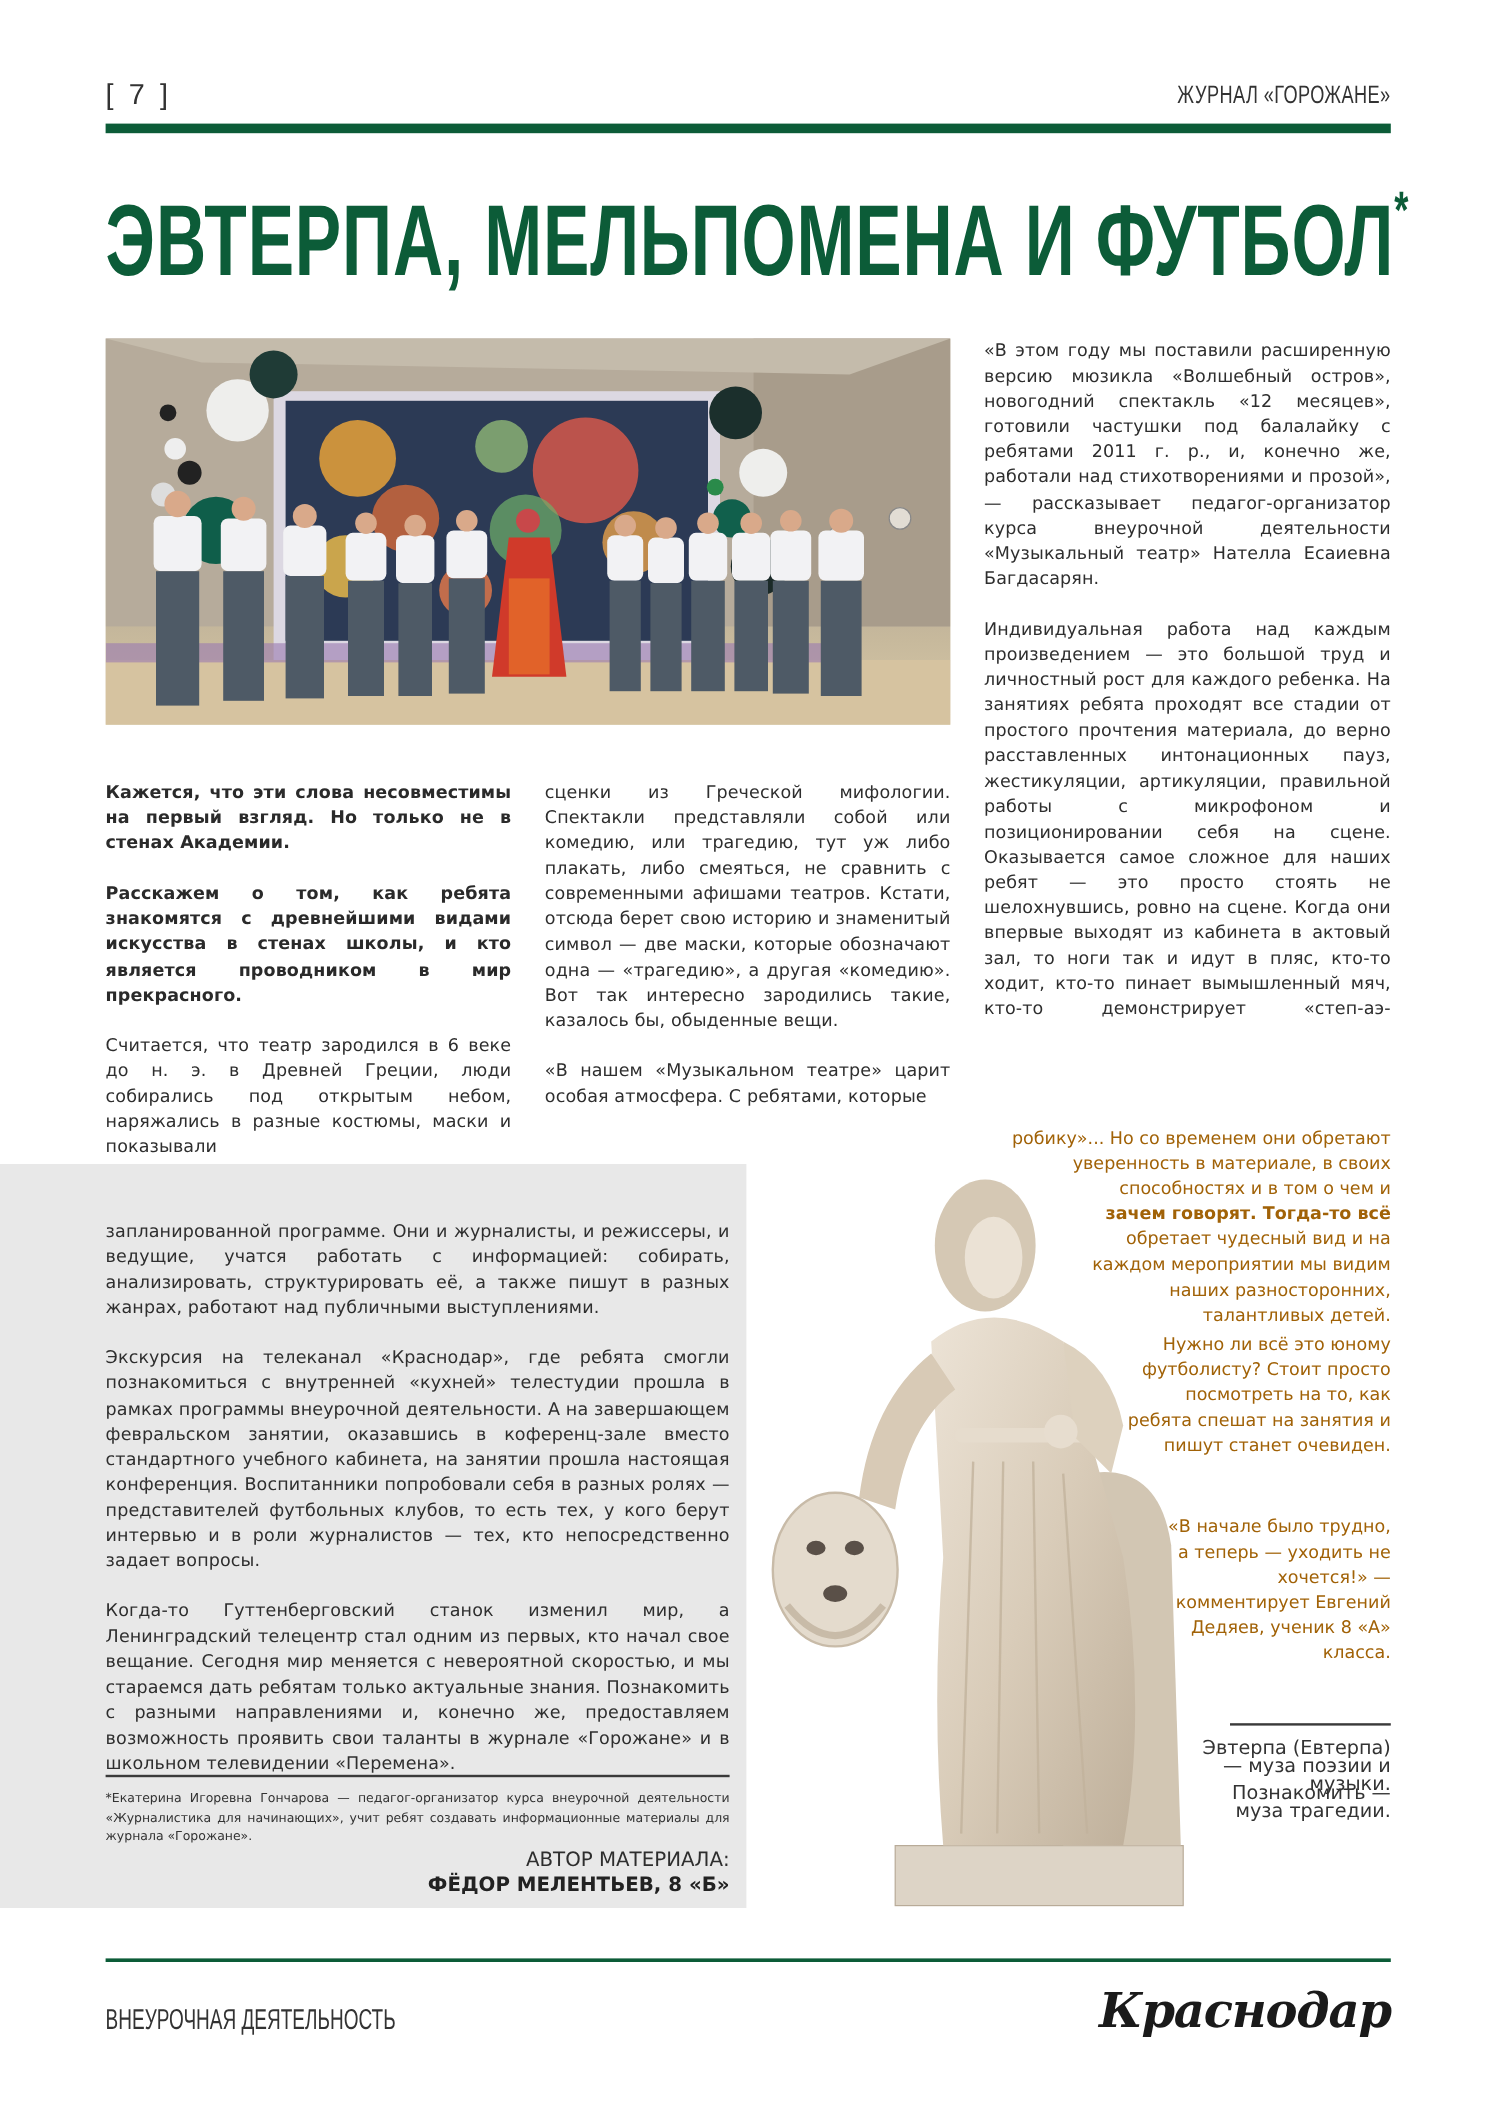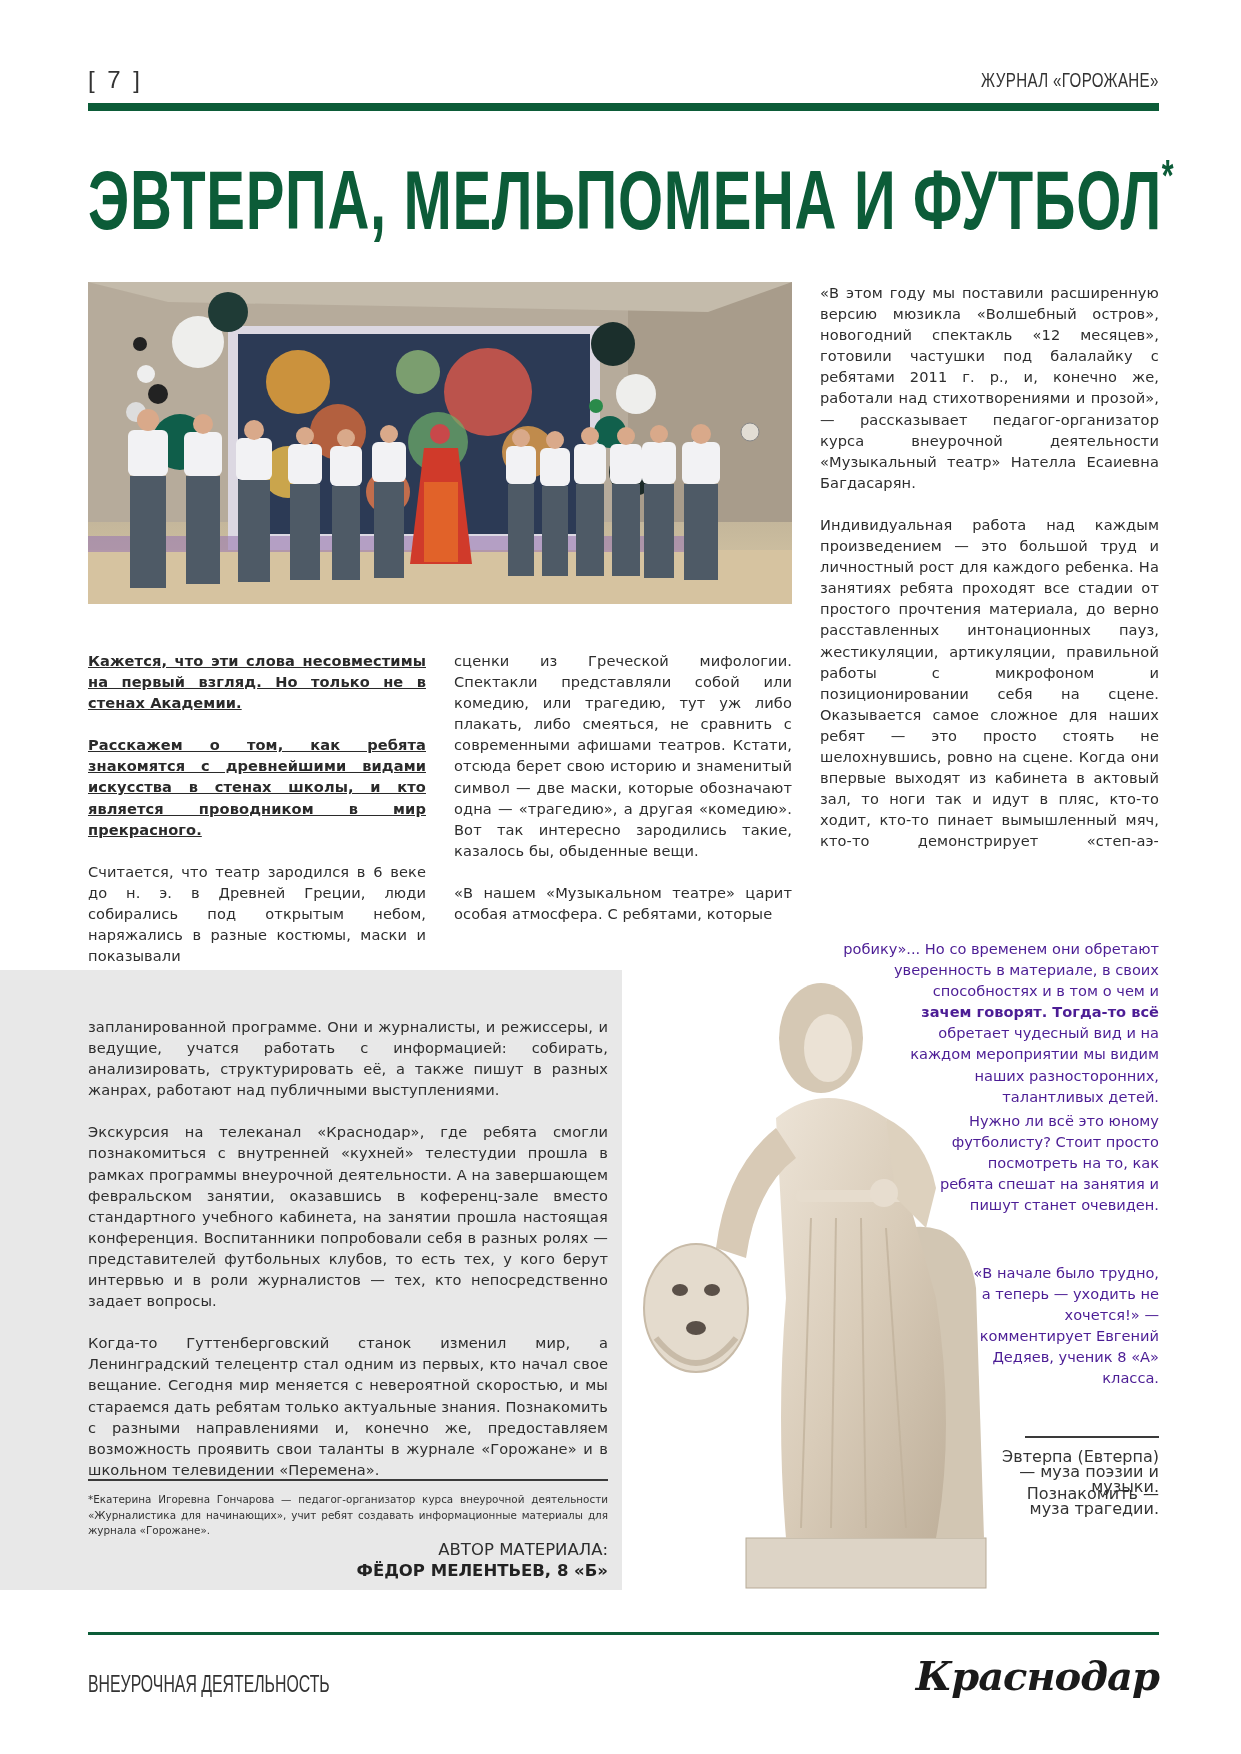--- a/index.html
+++ b/index.html
@@ -28,21 +28,21 @@
 
     .photo {
       left: 88px; top: 282px; width: 704px; height: 322px; overflow: hidden;
       background: linear-gradient(180deg, #b9ae9e 0%, #b3a796 55%, #c7b99c 78%, #d8c9a8 100%);
     }
     .text {
       font-family: "DejaVu Sans", sans-serif; font-size: 14.6px; line-height: 21.1px;
       color: #2e2e2e; text-align: justify; letter-spacing: 0.1px;
     }
     .text p { margin: 0 0 21px 0; }
-    .bold { font-weight: bold; color: #2a2a2a; text-decoration: underline; }
+    .bold { font-weight: bold; color: #2a2a2a; }
     .col1 { left: 88px; top: 650px; width: 338px; }
     .col2 { left: 454px; top: 650px; width: 338px; }
     .col3 { left: 820px; top: 282px; width: 339px; }
 
     .gray-box { left: 0; top: 970px; width: 622px; height: 620px; background: #e8e8e8; }
     .col-gray { left: 88px; top: 996px; width: 520px; margin-top: 20px; }
     .gray-rule { left: 88px; top: 1479px; width: 520px; height: 2px; background: #3a3a3a; }
     .footnote {
       left: 88px; top: 1492px; width: 520px; font-size: 10.4px; line-height: 15.5px;
       color: #333; text-align: justify;
@@ -50,21 +50,21 @@
     .author-label {
       right: 633px; top: 1540px; font-size: 16.5px; color: #2e2e2e; text-align: right;
       font-family: "DejaVu Sans", sans-serif;
     }
     .author-name {
       right: 633px; top: 1561px; font-size: 16.5px; font-weight: bold; color: #222; text-align: right;
     }
 
     .statue { left: 636px; top: 968px; width: 380px; height: 630px; }
 
-    .right-text { position: absolute; font-size: 14.6px; line-height: 21.1px; color: #4c1d95; text-align: right; }
+    .right-text { position: absolute; font-size: 14.6px; line-height: 21.1px; color: #a16207; text-align: right; }
     .caption-rule { left: 1025px; top: 1436px; width: 134px; height: 2px; background: #3a3a3a; }
     .caption { font-size: 16px; line-height: 15px; color: #333; text-align: right; }
 
     .bottom-rule { left: 88px; top: 1632px; width: 1071px; height: 3px; background: #0c5c38; }
     .section-name {
       left: 88px; top: 1670px; font-family: "Liberation Sans", sans-serif; font-size: 24px; color: #333;
       transform: scaleX(0.66); transform-origin: left center; white-space: nowrap; font-weight: 300;
     }
     .brand-logo {
       right: 82px; top: 1652px; font-family: "DejaVu Serif", serif; font-style: italic; font-weight: bold;

